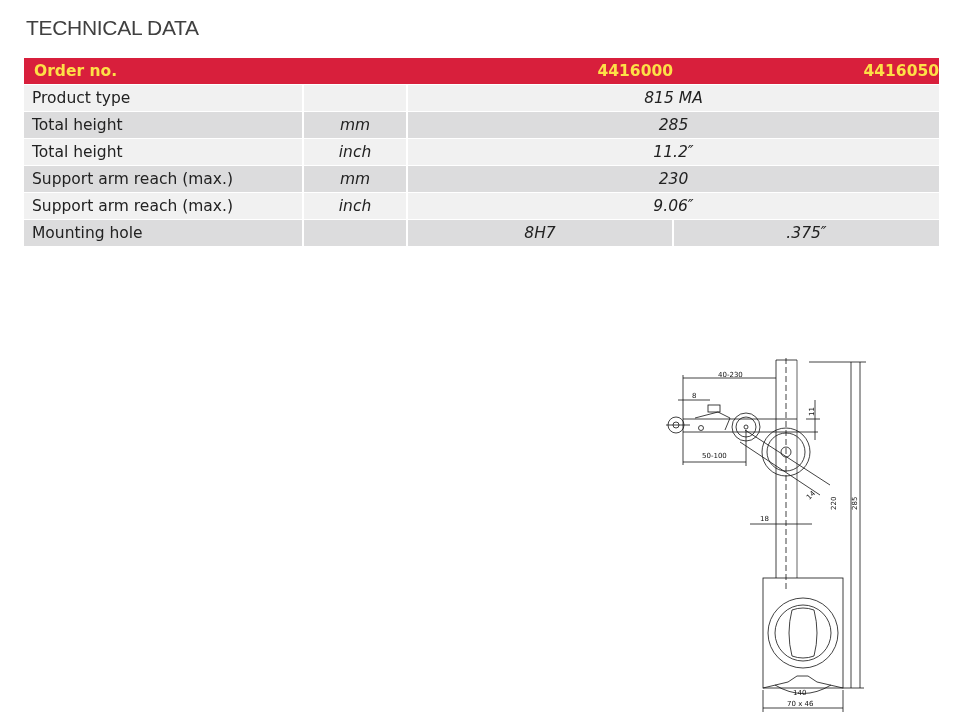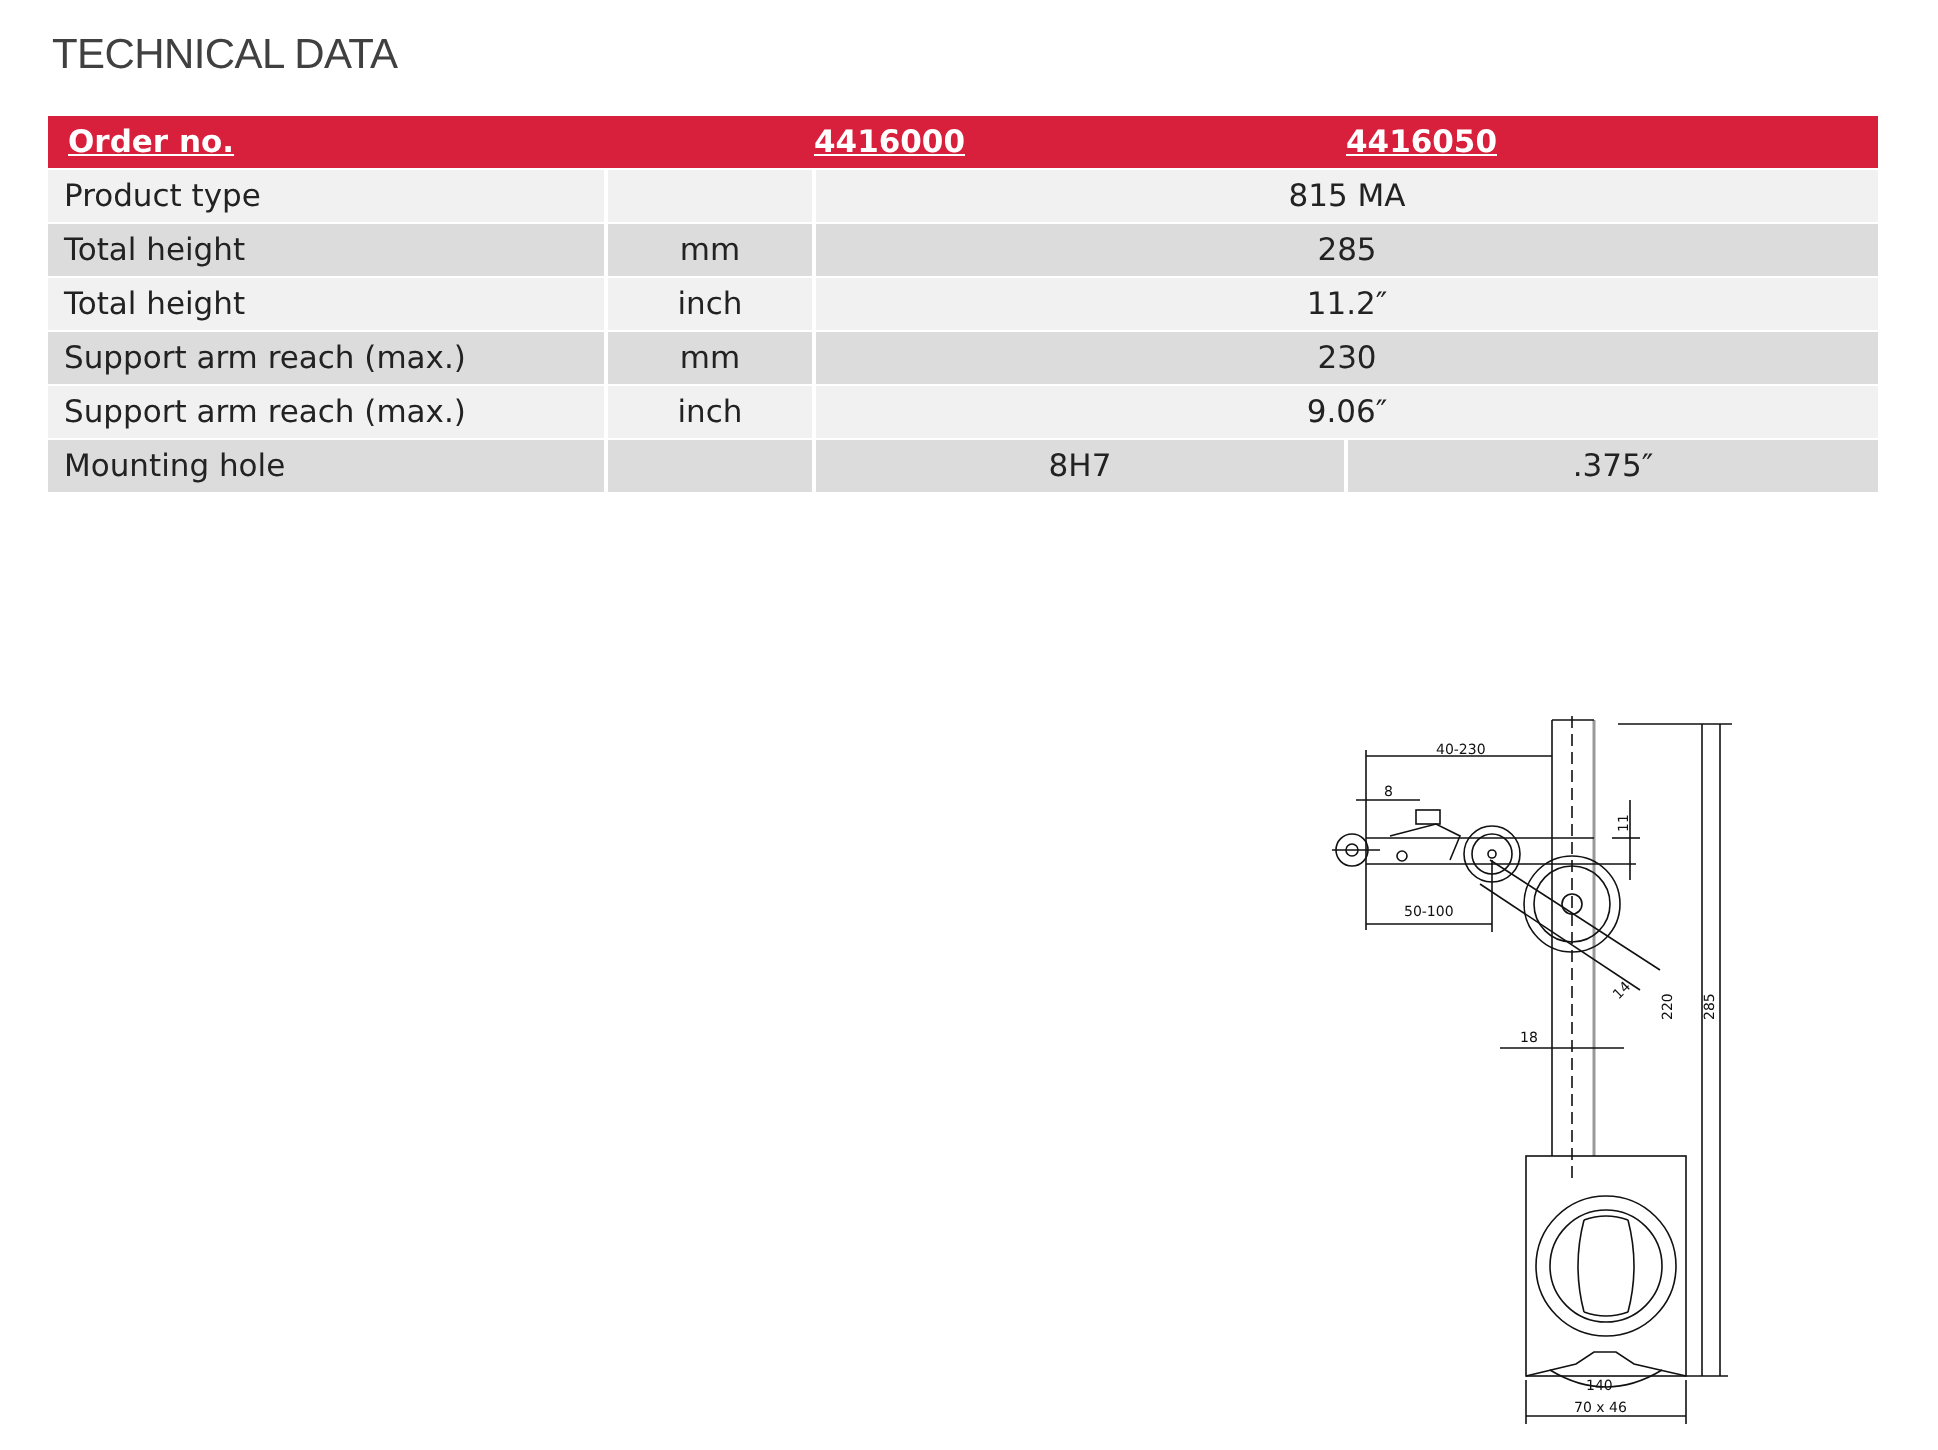--- a/index.html
+++ b/index.html
@@ -3,29 +3,29 @@
 <meta charset="utf-8">
 <style>
   html, body { margin:0; padding:0; background:#ffffff; }
   body { width:969px; height:725px; position:relative; overflow:hidden;
          font-family:"DejaVu Sans", "Liberation Sans", sans-serif; color:#222; }
   .title { position:absolute; left:26px; top:16px; font-size:21px; color:#404040;
            letter-spacing:-0.3px; font-family:"Liberation Sans", sans-serif; }
   table.spec { position:absolute; left:24px; top:58px; width:915px; border-collapse:collapse;
                table-layout:fixed; font-size:15.5px; }
   table.spec th, table.spec td { padding:0; height:26px; line-height:26px; }
-  table.spec thead tr { background:#d81f3c; color:#ffffff;text-decoration:underline; }
+  table.spec thead tr { background:#d81f3c; color:#fde047; }
   table.spec thead th { font-weight:bold; height:26px; }
   table.spec thead th.lbl { text-align:left; padding-left:10px; }
-  table.spec thead th.num { text-align:left; }
+  table.spec thead th.num { text-align:right; }
   table.spec tbody tr:nth-child(odd) { background:#f1f1f1; }
   table.spec tbody tr:nth-child(even) { background:#dcdcdd; }
   table.spec tbody td { border-left:2px solid #ffffff; }
   table.spec tbody td:first-child { border-left:none; padding-left:8px;margin-top:24px; }
-  table.spec tbody td.unit, table.spec tbody td.val { text-align:center; }
+  table.spec tbody td.unit, table.spec tbody td.val { text-align:center;font-style:italic; }
   table.spec tbody tr { border-top:1px solid #fff; }
   col.c1 { width:279px; } col.c2 { width:104px; } col.c3 { width:266px; } col.c4 { width:266px; }
   .drawing { position:absolute; left:660px; top:355px; width:210px; height:365px; }
   .drawing text { font-family:"DejaVu Sans", sans-serif; font-size:7px; fill:#111; }
 </style>
 </head>
 <body>
 
 <div class="title">TECHNICAL DATA</div>
 

